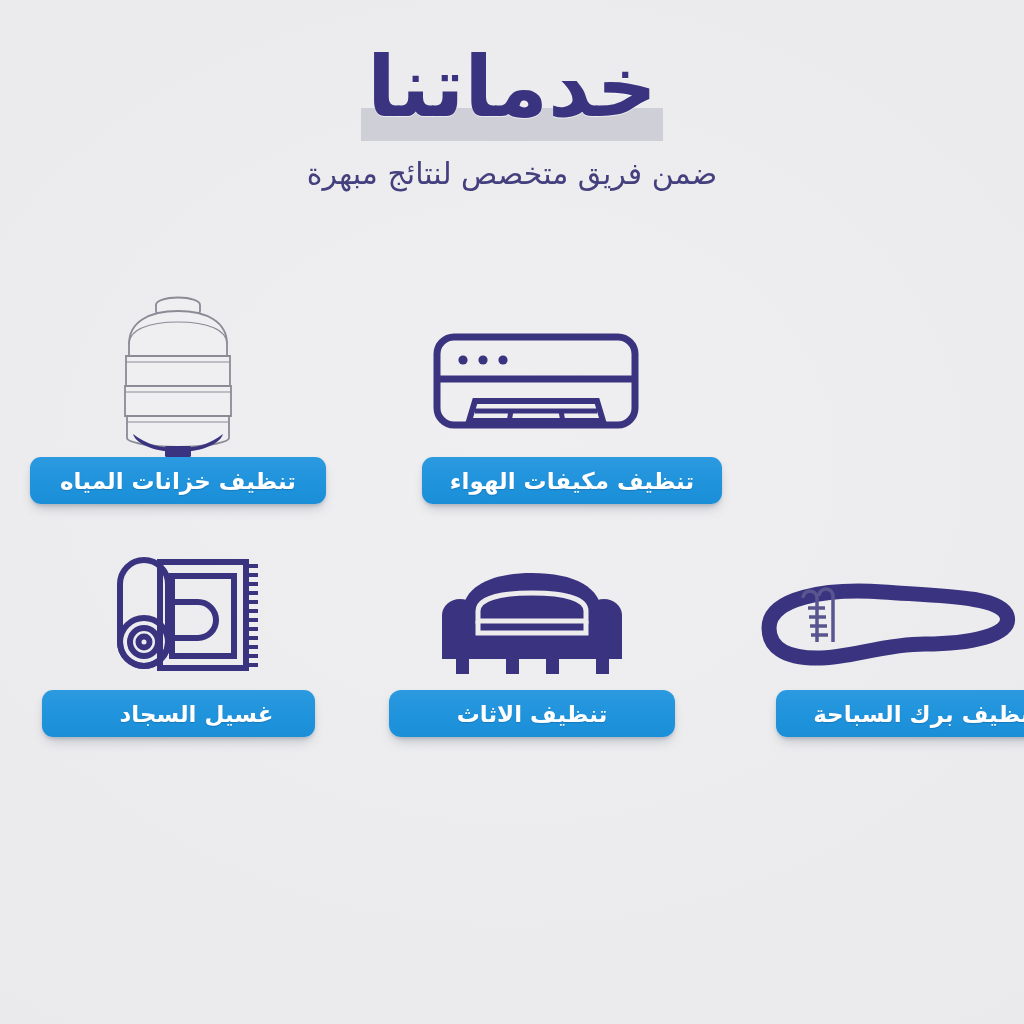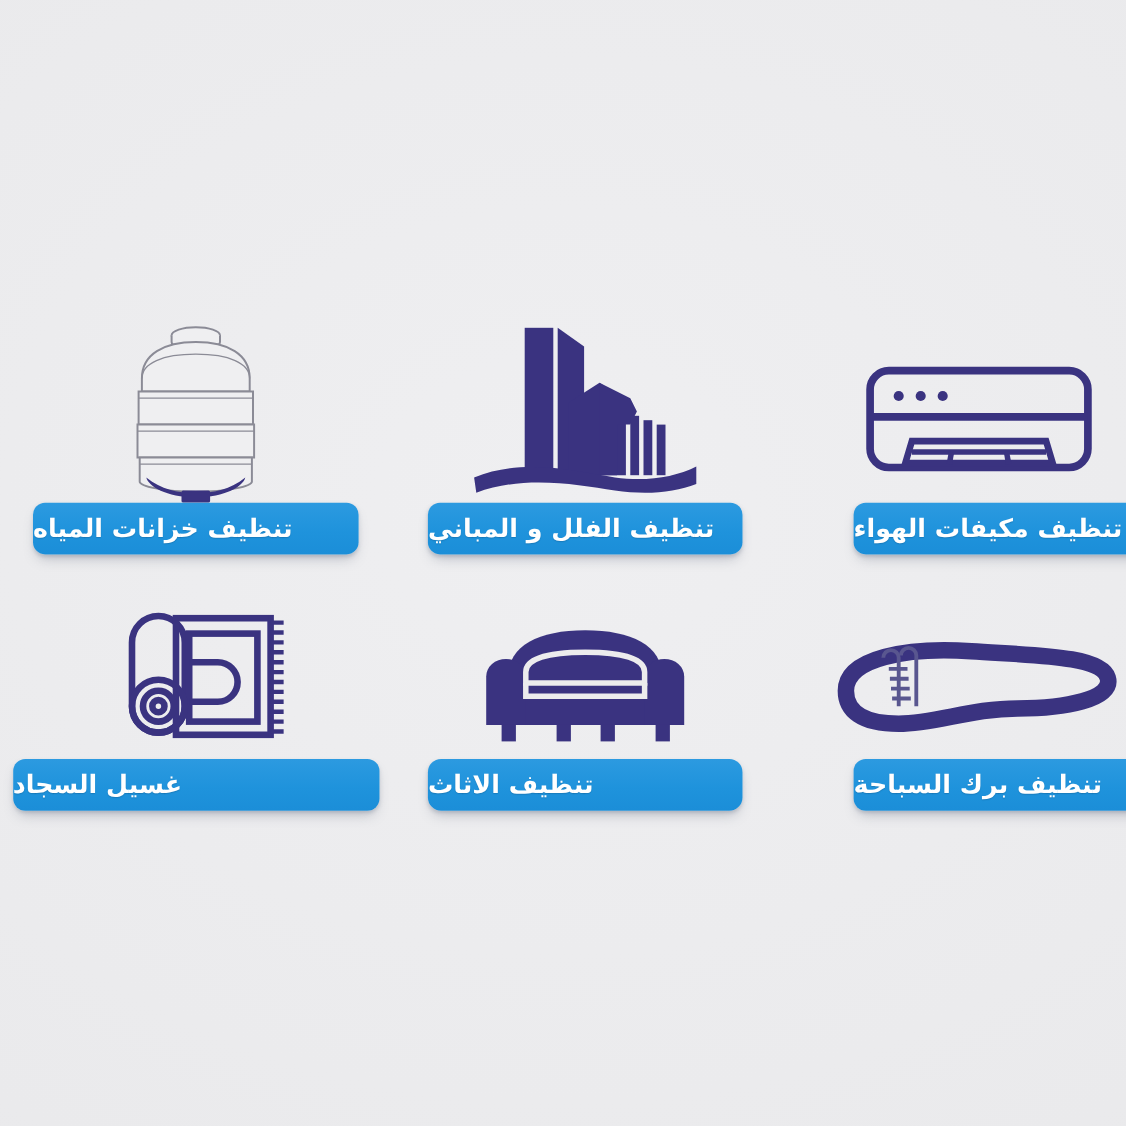--- a/index.html
+++ b/index.html
@@ -96,35 +96,35 @@
   }
   .pill {
     position: relative;
     margin: 0 auto;
     height: 47px;
     border-radius: 11px;
     background: linear-gradient(180deg, #2c9ae0 0%, #1f93dc 55%, #1b8ed8 100%);
     box-shadow: 0 7px 12px -4px rgba(90,100,120,0.38), 0 2px 3px rgba(120,130,150,0.25);
     display: flex;
     align-items: center;
-    justify-content: flex-start;
+    justify-content: center;
   }
   .pill-label {
     color: #ffffff;
     font-size: 23px;
     font-weight: bold;
     direction: rtl;
     white-space: nowrap;
     letter-spacing: 0.3px;
     text-shadow: 0 1px 1px rgba(10,60,100,0.25);
   }
   .pill.w1 { width: 296px; }
   .pill.w2 { width: 286px; }
   .pill.w3 { width: 300px; margin-right: -16px; }
-  .pill.w4 { width: 333px; }
+  .pill.w4 { width: 236px; padding-left: 37px; }
   .pill.w5 { width: 286px; border-radius: 12px; }
   .pill.w6 { width: 300px; margin-right: -16px; }
 
   .row2 .icon-box { height: 148px; }
   .row2 { height: 240px; }
 
   .wm {
     position: absolute;
     left: 0; right: 0;
     bottom: 18px;
@@ -133,20 +133,27 @@
     font-size: 28px;
     letter-spacing: 2px;
     direction: rtl;
   }
 </style>
 </head>
 <body>
 
 <div id="poster">
 
+  <div class="header">
+    <div class="title-wrap">
+      <div class="title-bar"></div>
+      <div class="title">خدماتنا</div>
+    </div>
+    <div class="subtitle">ضمن فريق متخصص لنتائج مبهرة</div>
+  </div>
 
   <div class="grid">
 
     <div class="row row1">
 
       <div class="cell c1">
         <div class="icon-box">
           <svg width="150" height="175" viewBox="0 0 150 175">
             <g fill="none" stroke="#8b8b96" stroke-width="1.8">
               <ellipse cx="75" cy="23" rx="22" ry="7.5" fill="#efeff1"></ellipse>
@@ -162,39 +169,20 @@
             </g>
             <path d="M30 152 C44 163 58 166 75 166 C92 166 106 163 120 152 C118 160 102 170 75 170 C48 170 32 160 30 152 Z" fill="#3a3380"></path>
             <rect x="62" y="164" width="26" height="11" rx="1.5" fill="#3a3380"></rect>
           </svg>
         </div>
         <div class="pill w1">
           <span class="pill-label">تنظيف خزانات المياه</span>
         </div>
       </div>
 
-      <div class="cell c2">
-        <div class="icon-box">
-          <svg width="210" height="175" viewBox="0 0 210 175">
-            <g fill="#3a3380">
-              <rect x="50" y="16" width="26" height="132"></rect>
-              <path d="M80 16 L104 33 L104 150 L80 150 Z"></path>
-              <path d="M90 84 L118 66 L142 82 L142 150 L90 150 Z"></path>
-              <path d="M118 66 L146 80 L152 92 L146 104 L134 104 L134 150 L118 150 Z"></path>
-              <rect x="146" y="96" width="8" height="54"></rect>
-              <rect x="158" y="100" width="8" height="50"></rect>
-              <rect x="170" y="104" width="8" height="46"></rect>
-            </g>
-            <path d="M4 152 C48 134 96 146 132 152 C160 156 186 152 206 142 L206 158 C186 166 160 168 132 164 C96 158 48 150 6 166 Z" fill="#3a3380"></path>
-          </svg>
-        </div>
-        <div class="pill w2">
-          <span class="pill-label">تنظيف الفلل و المباني</span>
-        </div>
-      </div>
 
       <div class="cell c3">
         <div class="icon-box">
           <svg width="210" height="130" viewBox="0 0 210 130" style="margin-top:36px">
             <rect x="6" y="14" width="198" height="88" rx="17" ry="17" fill="none" stroke="#3a3380" stroke-width="7"></rect>
             <line x1="6" y1="56" x2="204" y2="56" stroke="#3a3380" stroke-width="7"></line>
             <g fill="#3a3380">
               <circle cx="32" cy="37" r="4.6"></circle>
               <circle cx="52" cy="37" r="4.6"></circle>
               <circle cx="72" cy="37" r="4.6"></circle>

